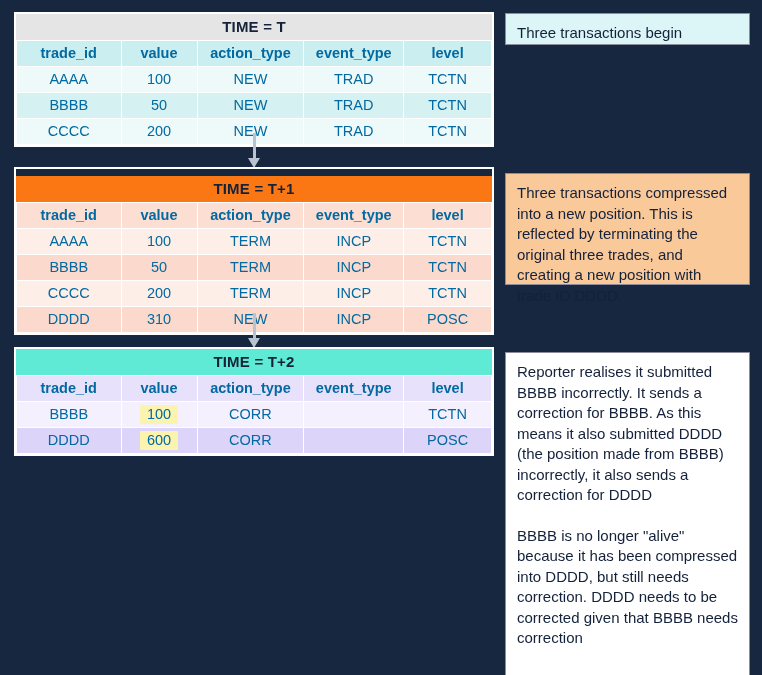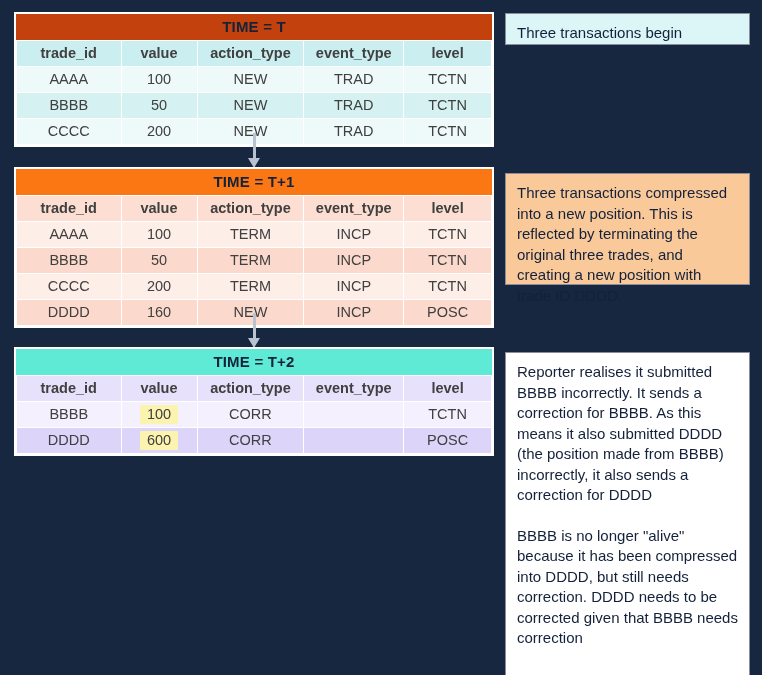--- a/index.html
+++ b/index.html
@@ -31,47 +31,47 @@
     padding: 4px 0 5px 0;
     letter-spacing: .2px;
   }
   table.grid {
     width: 100%;
     border-collapse: collapse;
     table-layout: fixed;
   }
   table.grid th, table.grid td {
     font-size: 14.5px;
-    color: #404040;
+    color: #0369a1;
     text-align: center;
     padding: 4px 2px 5px 2px;
     border: 1px solid #ffffff;
     white-space: nowrap;
     overflow: hidden;
   }
   table.grid th {
     font-weight: bold;
     font-size: 14.5px;
   }
   col.c-trade  { width: 22.0%; }
   col.c-value  { width: 16.0%; }
   col.c-action { width: 22.5%; }
   col.c-event  { width: 21.0%; }
   col.c-level  { width: 18.5%; }
 
   
   #table-t                     { top: 12px; }
-  #table-t .tbl-title          { background: #c2410c; }
+  #table-t .tbl-title          { background: #e5e5e5; }
   #table-t th                  { background: #cbeff1; }
   #table-t tr.odd td           { background: #eefaf9; }
   #table-t tr.even td          { background: #d6f1f1; }
 
   
   #table-t1                    { top: 167px; }
-  #table-t1 .tbl-title         { background: #fb7713; }
+  #table-t1 .tbl-title         { background: #fb7713; margin-top: 7px; }
   #table-t1 th                 { background: #fcded3; }
   #table-t1 tr.odd td          { background: #fdeee7; }
   #table-t1 tr.even td         { background: #fbdacd; }
 
   
   #table-t2                    { top: 347px; }
   #table-t2 .tbl-title         { background: #5eead4; }
   #table-t2 th                 { background: #e8e1fb; }
   #table-t2 tr.odd td          { background: #f4f0fe; }
   #table-t2 tr.even td         { background: #ddd4fa; }
@@ -212,21 +212,21 @@
       </tr>
       <tr class="odd">
         <td>CCCC</td>
         <td>200</td>
         <td>TERM</td>
         <td>INCP</td>
         <td>TCTN</td>
       </tr>
       <tr class="even">
         <td>DDDD</td>
-        <td>160</td>
+        <td>310</td>
         <td>NEW</td>
         <td>INCP</td>
         <td>POSC</td>
       </tr>
     </tbody>
   </table>
 </div>
 
 <div class="arrow" id="arrow-2">
   <div class="shaft"></div>

